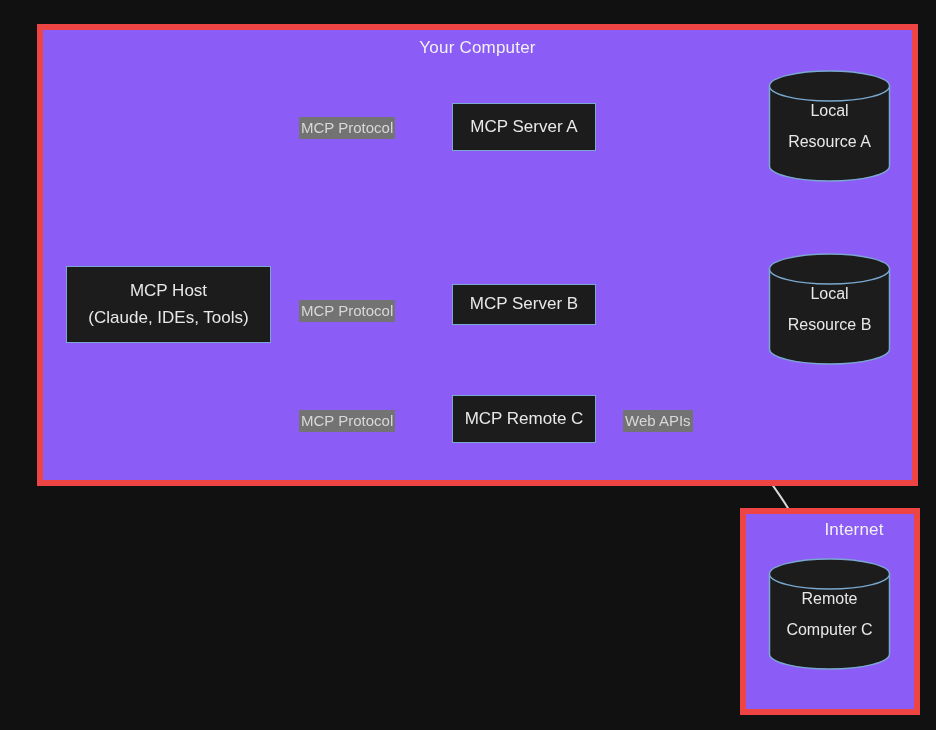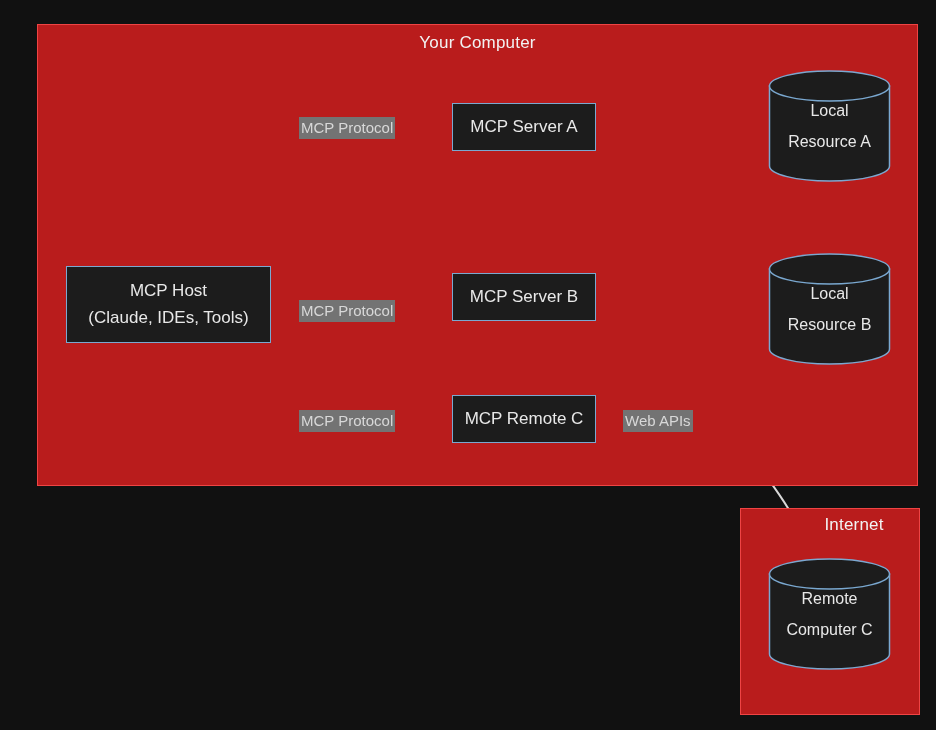--- a/index.html
+++ b/index.html
@@ -18,22 +18,22 @@
   #canvas {
     position: absolute;
     left: 0; top: 0;
     width: 936px;
     height: 730px;
   }
 
   
   .panel {
     position: absolute;
-    background: #b91c1c;
-    border: 1px solid #ef4444;
+    background: #8b5cf6;
+    border: 6px solid #ef4444;
     box-sizing: border-box;
   }
   #panel-computer {
     left: 37px;
     top: 24px;
     width: 881px;
     height: 462px;
   }
   #panel-internet {
     left: 740px;
@@ -64,21 +64,21 @@
     flex-direction: column;
     align-items: center;
     justify-content: center;
     color: #e8e8e8;
     font-size: 17px;
     line-height: 1.55;
     white-space: nowrap;
   }
   #box-host   { left: 66px;  top: 266px; width: 205px; height: 77px; }
   #box-srv-a  { left: 452px; top: 103px; width: 144px; height: 48px; }
-  #box-srv-b  { left: 452px; top: 273px; width: 144px; height: 48px; }
+  #box-srv-b  { left: 452px; top: 284px; width: 144px; height: 41px; }
   #box-srv-c  { left: 452px; top: 395px; width: 144px; height: 48px; }
 
   
   .cylinder {
     position: absolute;
     width: 123px;
     height: 114px;
   }
   .cylinder svg {
     position: absolute;

